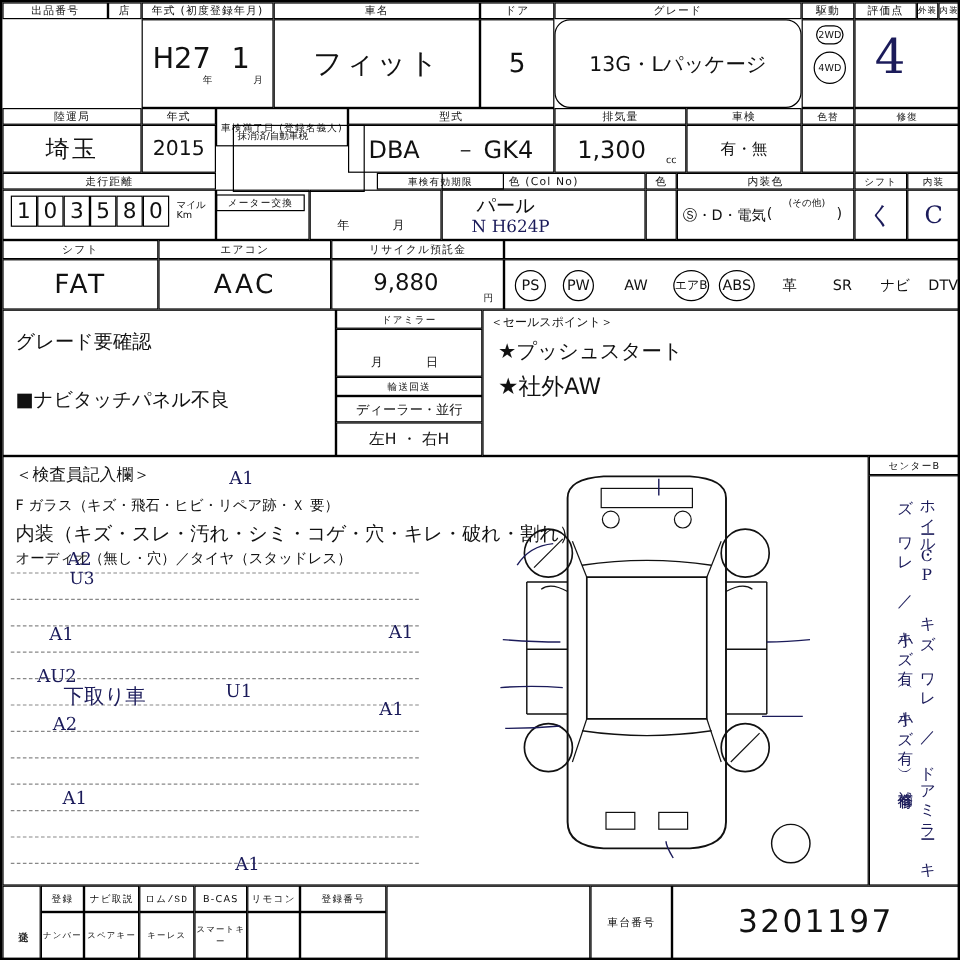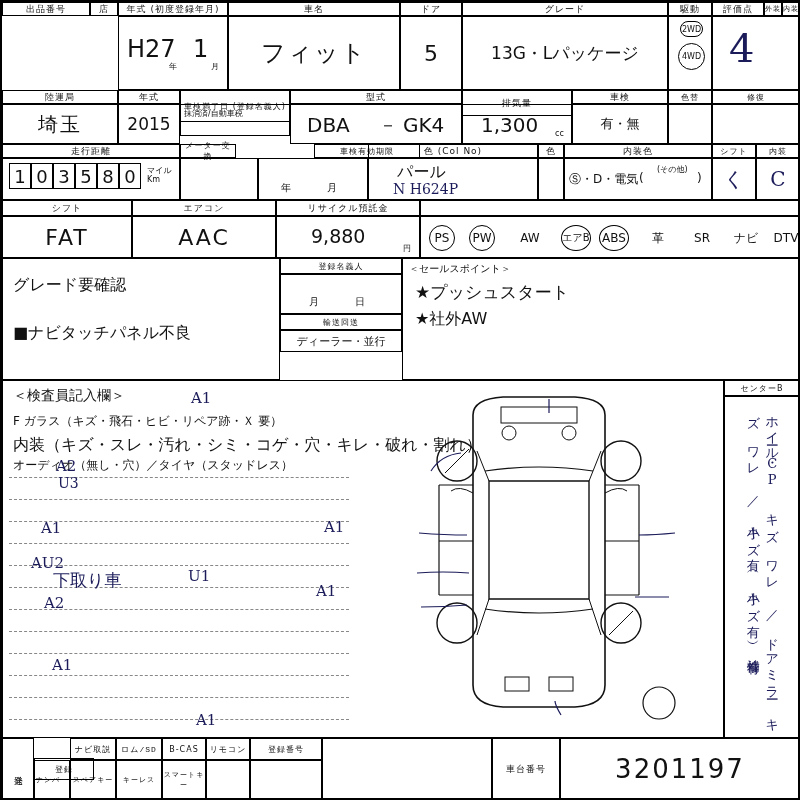--- a/index.html
+++ b/index.html
@@ -36,60 +36,60 @@
 
   <div class="abs bx" style="left:116px;top:14px;width:110px;height:74px;">
     <div class="abs" style="left:8px;top:18px;font-size:24px;">H27</div>
     <div class="abs" style="left:74px;top:18px;font-size:24px;">1</div>
     <div class="abs tiny" style="left:50px;top:44px;">年</div>
     <div class="abs tiny" style="left:92px;top:44px;">月</div>
   </div>
 
   <div class="abs bx ctr" style="left:226px;top:14px;width:172px;height:74px;font-size:24px;letter-spacing:2px;">フィット</div>
   <div class="abs bx ctr" style="left:398px;top:14px;width:62px;height:74px;font-size:22px;">5</div>
-  <div class="abs bx ctr" style="left:460px;top:14px;width:206px;height:74px;font-size:17px;">13G・Lパッケージ</div>
+  <div class="abs bx ctr" style="left:460px;top:14px;width:206px;height:74px;font-size:17px;border-radius:13px;">13G・Lパッケージ</div>
 
   <div class="abs bx" style="left:666px;top:14px;width:44px;height:74px;">
     <div class="abs circ tiny" style="left:11px;top:4px;width:23px;height:16px;border-radius:8px;">2WD</div>
     <div class="abs circ tiny" style="left:9px;top:26px;width:27px;height:27px;">4WD</div>
   </div>
 
   <div class="abs bx" style="left:710px;top:14px;width:88px;height:74px;">
     <div class="abs scribble" style="left:16px;top:8px;font-size:40px;">4</div>
   </div>
 
   <div class="abs bx lbl ctr" style="left:0;top:88px;width:116px;height:14px;">陸運局</div>
   <div class="abs bx lbl ctr" style="left:116px;top:88px;width:62px;height:14px;">年式</div>
   <div class="abs bx lbl ctr" style="left:178px;top:88px;width:110px;height:32px;font-size:8px;">車検満了日 (登録名義人)</div>
   <div class="abs bx lbl ctr" style="left:288px;top:88px;width:172px;height:14px;">型式</div>
-  <div class="abs bx lbl ctr" style="left:460px;top:88px;width:110px;height:26px;">排気量</div>
+  <div class="abs bx lbl ctr" style="left:460px;top:88px;width:110px;height:14px;">排気量</div>
   <div class="abs bx lbl ctr" style="left:570px;top:88px;width:96px;height:14px;">車検</div>
   <div class="abs bx lbl ctr" style="left:666px;top:88px;width:44px;height:14px;font-size:8px;">色替</div>
   <div class="abs bx lbl ctr" style="left:710px;top:88px;width:88px;height:14px;font-size:8px;">修復</div>
 
   <div class="abs bx ctr" style="left:0;top:102px;width:116px;height:40px;font-size:20px;letter-spacing:2px;">埼玉</div>
   <div class="abs bx ctr" style="left:116px;top:102px;width:62px;height:40px;font-size:17px;">2015</div>
-  <div class="abs bx" style="left:178px;top:102px;width:110px;height:32px;">
+  <div class="abs bx" style="left:192px;top:102px;width:110px;height:56px;">
     <div class="abs tiny" style="left:3px;top:3px;">抹消済/自動車税</div>
   </div>
   <div class="abs bx" style="left:288px;top:102px;width:172px;height:40px;">
     <div class="abs" style="left:16px;top:8px;font-size:20px;">DBA</div>
     <div class="abs" style="left:88px;top:8px;font-size:18px;">－</div>
     <div class="abs" style="left:112px;top:8px;font-size:20px;">GK4</div>
   </div>
   <div class="abs bx" style="left:460px;top:102px;width:110px;height:40px;">
     <div class="abs" style="left:18px;top:8px;font-size:20px;">1,300</div>
     <div class="abs tiny" style="left:92px;top:24px;">cc</div>
   </div>
   <div class="abs bx ctr" style="left:570px;top:102px;width:96px;height:40px;font-size:13px;">有・無</div>
   <div class="abs bx ctr" style="left:666px;top:102px;width:44px;height:40px;font-size:12px;"></div>
   <div class="abs bx ctr" style="left:710px;top:102px;width:88px;height:40px;font-size:12px;"></div>
 
   <div class="abs bx lbl ctr" style="left:0;top:142px;width:178px;height:14px;">走行距離</div>
-  <div class="abs bx lbl ctr" style="left:178px;top:142px;width:56px;height:14px;font-size:8px;">メーター交換</div>
+  <div class="abs bx lbl ctr" style="left:178px;top:160px;width:74px;height:14px;font-size:8px;">メーター交換</div>
   <div class="abs bx lbl ctr" style="left:272px;top:142px;width:106px;height:14px;font-size:8px;margin-left:40px;">車検有効期限</div>
   <div class="abs bx lbl ctr" style="left:366px;top:142px;width:170px;height:14px;">色 (Col No)</div>
   <div class="abs bx lbl ctr" style="left:536px;top:142px;width:26px;height:14px;">色</div>
   <div class="abs bx lbl ctr" style="left:562px;top:142px;width:148px;height:14px;">内装色</div>
   <div class="abs bx lbl ctr" style="left:710px;top:142px;width:44px;height:14px;font-size:8px;">シフト</div>
   <div class="abs bx lbl ctr" style="left:754px;top:142px;width:44px;height:14px;font-size:8px;">内装</div>
 
   <div class="abs bx" style="left:0;top:156px;width:178px;height:42px;">
     <div class="abs bx ctr" style="left:6px;top:4px;width:22px;height:26px;font-size:18px;">1</div>
     <div class="abs bx ctr" style="left:28px;top:4px;width:22px;height:26px;font-size:18px;">0</div>
@@ -140,32 +140,33 @@
     <div class="abs ctr sm" style="left:264px;top:8px;width:34px;height:26px;">SR</div>
     <div class="abs ctr sm" style="left:306px;top:8px;width:38px;height:26px;">ナビ</div>
     <div class="abs ctr sm" style="left:348px;top:8px;width:34px;height:26px;">DTV</div>
   </div>
 
   <div class="abs bx" style="left:0;top:256px;width:278px;height:122px;">
     <div class="abs" style="left:10px;top:16px;font-size:16px;">グレード要確認</div>
     <div class="abs" style="left:10px;top:64px;font-size:16px;">■ナビタッチパネル不良</div>
   </div>
 
-  <div class="abs bx lbl ctr" style="left:278px;top:256px;width:122px;height:16px;font-size:8px;">登録名義人</div>
+  <div class="abs bx lbl ctr" style="left:278px;top:256px;width:122px;height:16px;font-size:8px;">ドアミラー</div>
   <div class="abs bx" style="left:278px;top:272px;width:122px;height:40px;">
     <div class="abs xs" style="left:28px;top:20px;">月</div>
     <div class="abs xs" style="left:74px;top:20px;">日</div>
   </div>
   <div class="abs bx lbl ctr" style="left:278px;top:312px;width:122px;height:16px;font-size:8px;">輸送回送</div>
   <div class="abs bx ctr" style="left:278px;top:328px;width:122px;height:22px;font-size:11px;">ディーラー・並行</div>
+  <div class="abs bx ctr" style="left:278px;top:350px;width:122px;height:28px;font-size:13px;">左H ・ 右H</div>
 
   <div class="abs bx" style="left:400px;top:256px;width:398px;height:122px;">
     <div class="abs xs" style="left:6px;top:3px;">＜セールスポイント＞</div>
     <div class="abs" style="left:12px;top:22px;font-size:17px;text-align:center;">★プッシュスタート</div>
-    <div class="abs" style="left:12px;top:50px;font-size:16px;text-align:center;">★社外AW</div>
+    <div class="abs" style="left:12px;top:50px;font-size:19px;text-align:center;">★社外AW</div>
   </div>
 
   <div class="abs bx" style="left:0;top:378px;width:722px;height:358px;">
     <div class="abs" style="left:10px;top:6px;font-size:14px;">＜検査員記入欄＞</div>
     <div class="abs" style="left:10px;top:32px;font-size:12px;">F ガラス（キズ・飛石・ヒビ・リペア跡・Ｘ 要）</div>
     <div class="abs" style="left:10px;top:54px;font-size:16px;">内装（キズ・スレ・汚れ・シミ・コゲ・穴・キレ・破れ・割れ）</div>
     <div class="abs" style="left:10px;top:76px;font-size:12px;">オーディオ（無し・穴）／タイヤ（スタッドレス）</div>
 
     <div class="abs" style="left:6px;top:96px;width:340px;height:0;border-top:1px dashed #888;"></div>
     <div class="abs" style="left:6px;top:118px;width:340px;height:0;border-top:1px dashed #888;"></div>
@@ -247,21 +248,21 @@
     <div class="abs scribble" style="left:185px;top:186px;font-size:15px;">U1</div>
   </div>
 
   <div class="abs bx lbl ctr" style="left:722px;top:378px;width:76px;height:16px;font-size:8px;">センターB</div>
   <div class="abs bx" style="left:722px;top:394px;width:76px;height:342px;">
     <div class="abs vert scribble" style="left:18px;top:10px;height:326px;font-size:13px;line-height:1.45;letter-spacing:1px;">ホイール・CP キズ ワレ ／ ドアミラー キズ ワレ ／ 小キズ有 （ 小キズ有 ） 補修有</div>
   </div>
 
   <div class="abs bx ctr" style="left:0;top:736px;width:32px;height:62px;font-size:9px;writing-mode:vertical-rl;text-orientation:upright;">発送</div>
 
-  <div class="abs bx lbl ctr" style="left:32px;top:756px;width:60px;height:22px;font-size:8px;">登録</div>
+  <div class="abs bx lbl ctr" style="left:32px;top:736px;width:36px;height:22px;font-size:8px;">登録</div>
   <div class="abs bx lbl ctr" style="left:68px;top:736px;width:46px;height:22px;font-size:8px;">ナビ取説</div>
   <div class="abs bx lbl ctr" style="left:114px;top:736px;width:46px;height:22px;font-size:8px;font-family:Liberation Mono, monospace;">ロム/SD</div>
   <div class="abs bx lbl ctr" style="left:160px;top:736px;width:44px;height:22px;font-size:8px;">B-CAS</div>
   <div class="abs bx lbl ctr" style="left:204px;top:736px;width:44px;height:22px;font-size:8px;">リモコン</div>
   <div class="abs bx lbl ctr" style="left:248px;top:736px;width:72px;height:22px;font-size:8px;">登録番号</div>
 
   <div class="abs bx lbl ctr" style="left:32px;top:758px;width:36px;height:40px;font-size:7px;">ナンバー</div>
   <div class="abs bx lbl ctr" style="left:68px;top:758px;width:46px;height:40px;font-size:7px;">スペアキー</div>
   <div class="abs bx lbl ctr" style="left:114px;top:758px;width:46px;height:40px;font-size:7px;">キーレス</div>
   <div class="abs bx lbl ctr" style="left:160px;top:758px;width:44px;height:40px;font-size:7px;">スマートキー</div>

